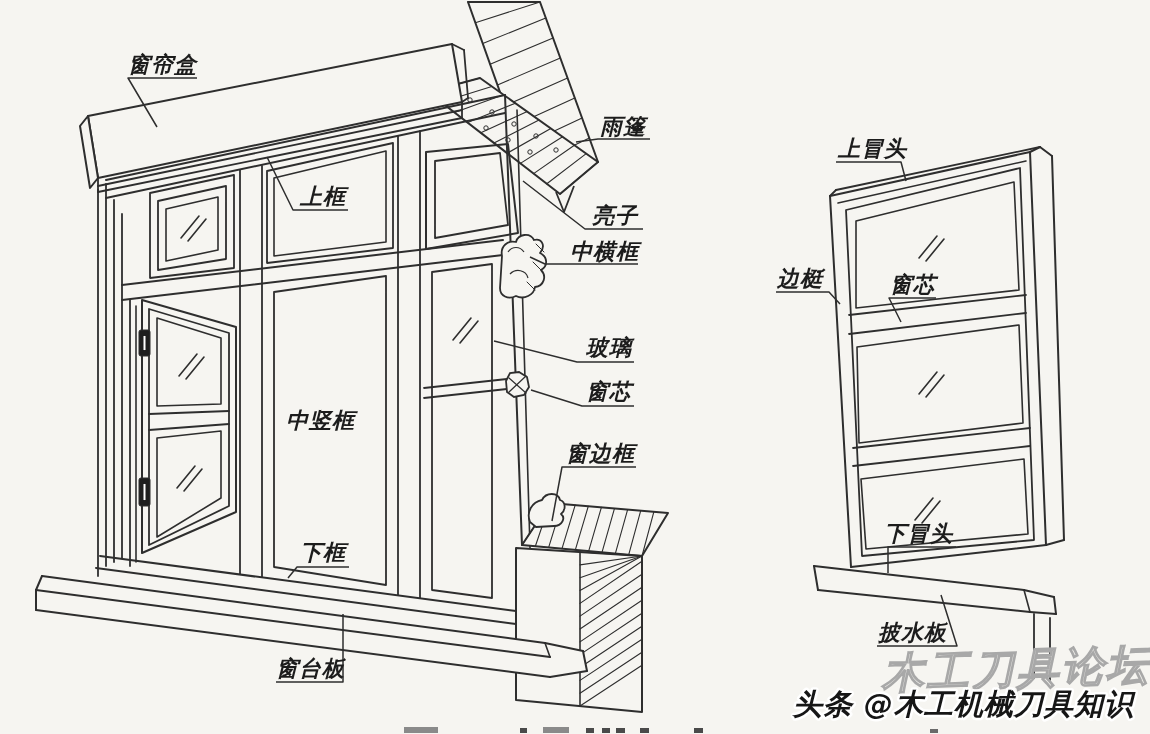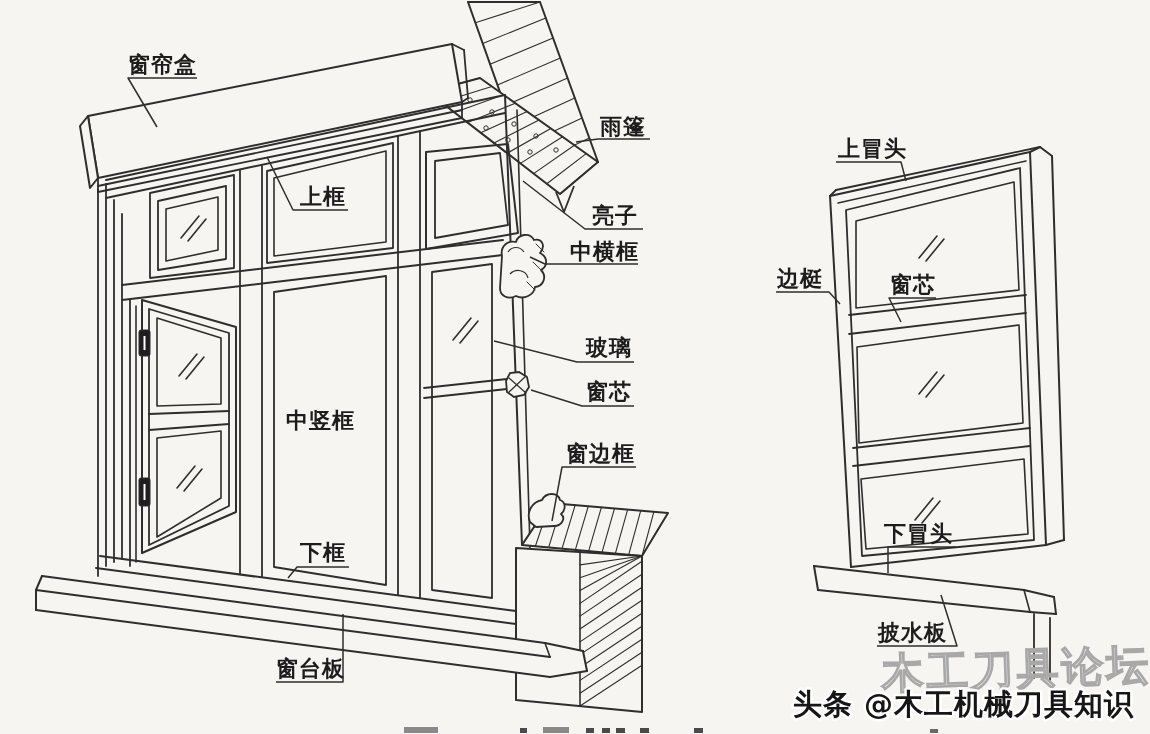--- a/index.html
+++ b/index.html
@@ -1,16 +1,16 @@
 <!DOCTYPE html>
 <html><head>
 <meta charset="utf-8">
 <style>
   html,body{margin:0;padding:0;}
-  .stage{position:relative;width:1150px;height:734px;overflow:hidden;}
+  .stage{position:relative;width:1150px;height:734px;overflow:hidden;font-style:italic;}
   svg{position:absolute;left:0;top:0;}
   text.part-label{font-family:"DejaVu Serif","Liberation Serif",serif;font-weight:bold;}
   text.wm-bold{font-family:"DejaVu Sans","Liberation Sans",sans-serif;font-weight:bold;}
   text.wm-faint{font-family:"DejaVu Sans","Liberation Sans",sans-serif;font-weight:bold;}
 </style>
 </head>
 <body>
 
 <div class="stage" style="background: rgb(246, 245, 241);">
   <svg id="canvas" width="1150" height="734" viewBox="0 0 1150 734">

